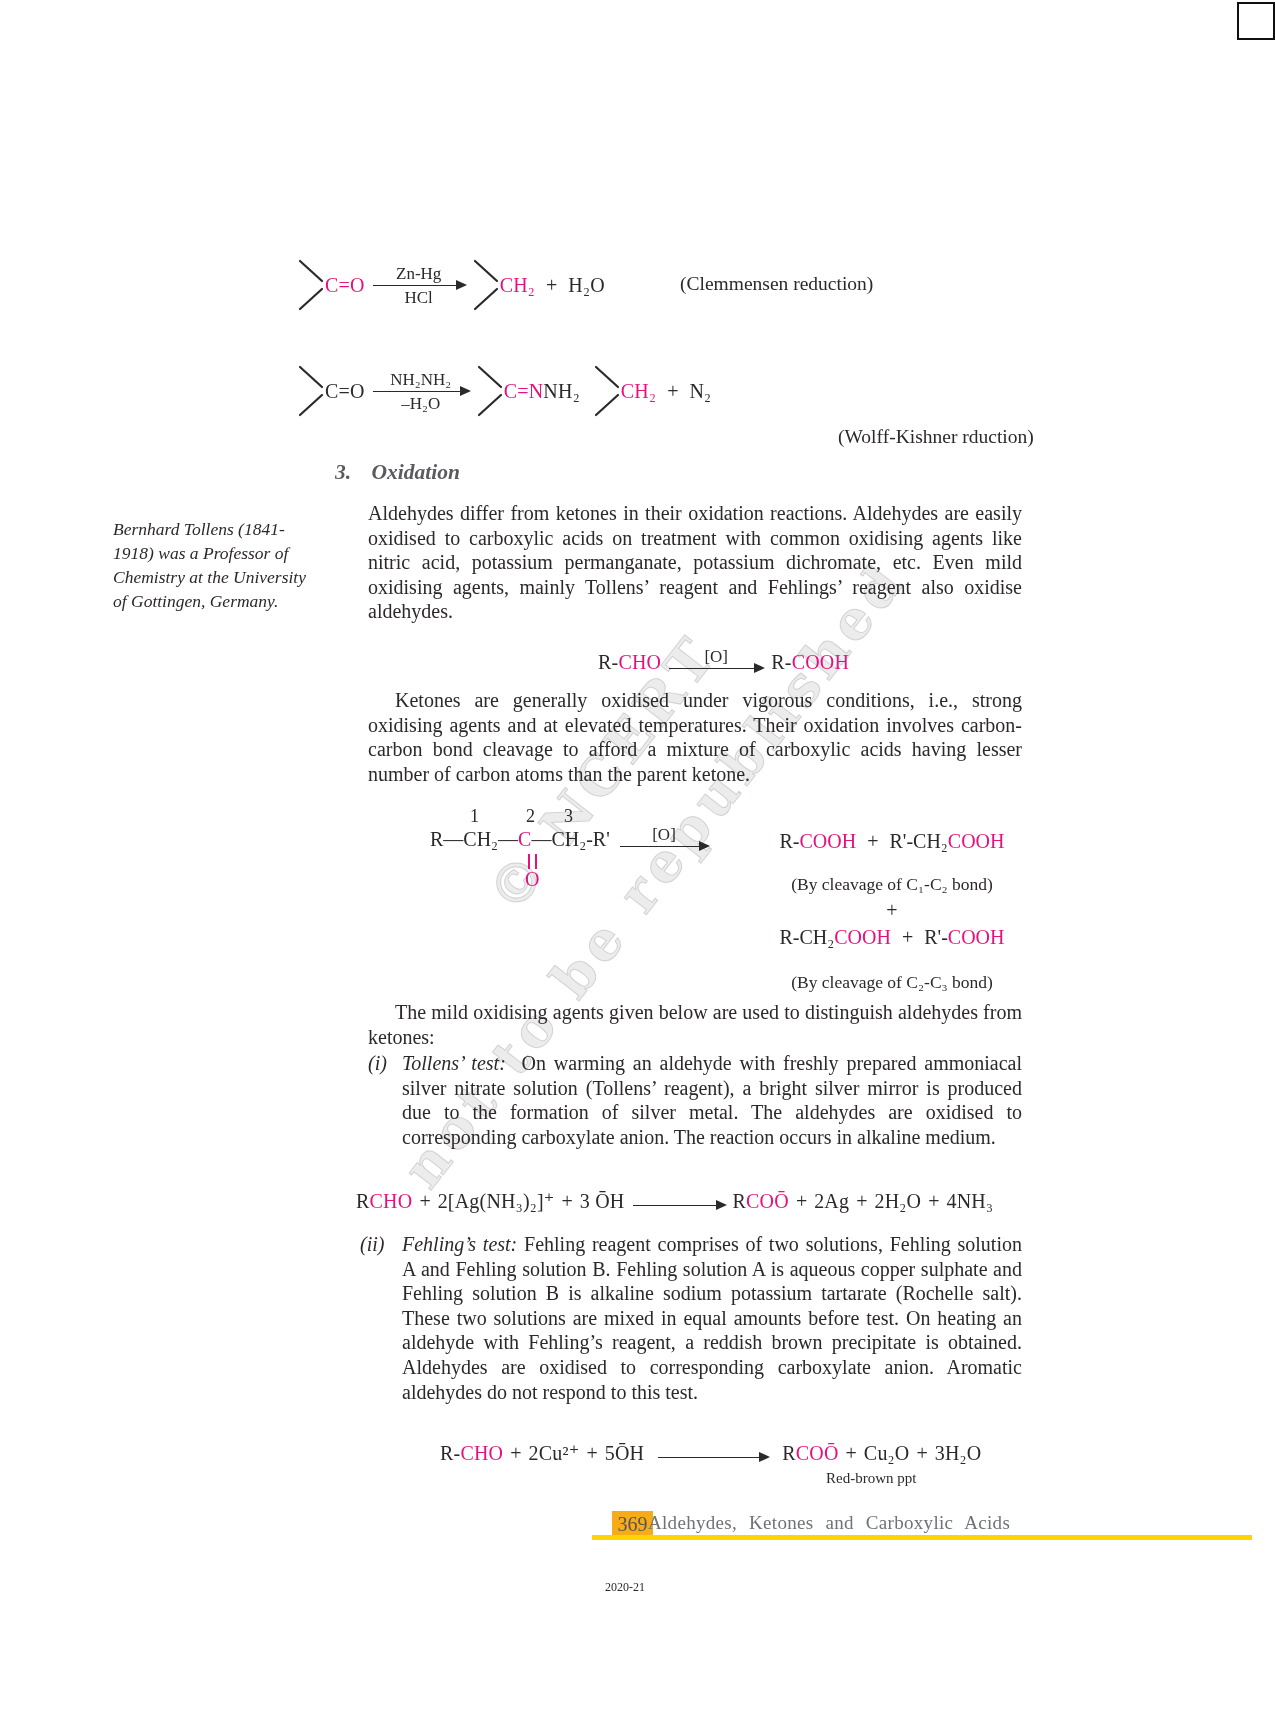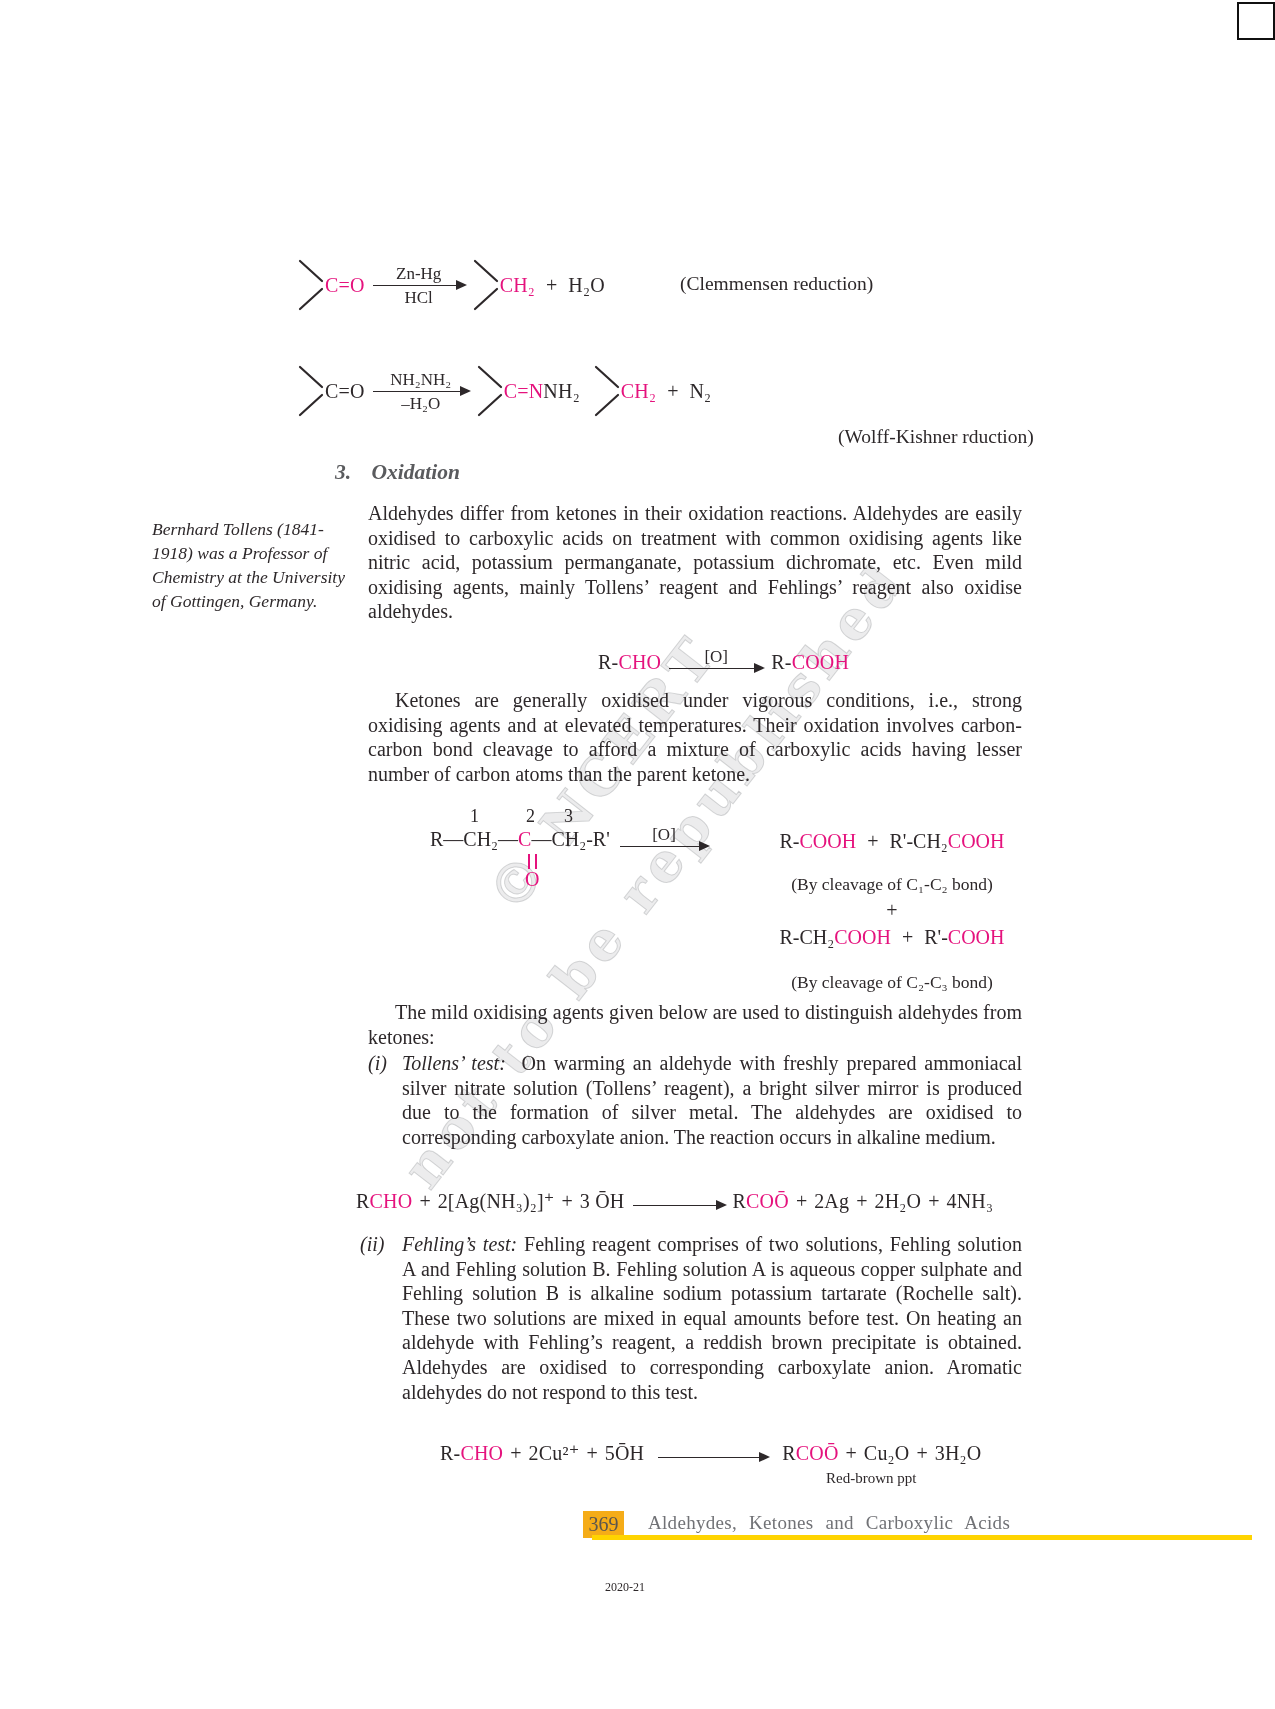--- a/index.html
+++ b/index.html
@@ -9,21 +9,21 @@
   .layer{z-index:2;}
   
   .wm{position:absolute;z-index:1;font-family:"DejaVu Serif",serif;font-size:54px;font-weight:bold;
       color:rgba(120,121,124,0.14);-webkit-text-stroke:1px rgba(120,121,124,0.28);
       letter-spacing:6px;white-space:nowrap;transform-origin:left center;transform:rotate(-52deg);}
   
   .body-text{font-size:20px;line-height:24.6px;text-align:justify;}
   .intro{font-size:20.5px;line-height:27px;text-align:justify;}
   .graybold{font-weight:bold;color:#5a5b5e;}
   .heading{font-size:21.5px;font-weight:bold;font-style:italic;color:#5a5b5e;}
-  .sidebar{font-size:17.5px;line-height:24px;font-style:italic;text-align:left;margin-left:39px;}
+  .sidebar{font-size:17.5px;line-height:24px;font-style:italic;text-align:left;}
   .pink{color:#e5127d;}
   .indent{text-indent:27px;}
   .marker{position:absolute;font-style:italic;}
   
   .eq{display:flex;align-items:center;font-size:20px;white-space:nowrap;}
   .fml{letter-spacing:0.2px;}
   .frag{display:inline-flex;align-items:center;}
   .prongs{margin-right:1px;flex:0 0 auto;}
   .plus{margin:0 11px;}
   .plus-sm{margin:0 7px;}
@@ -207,18 +207,18 @@
       </span>
     <span class="fml">R</span>
       <span class="fml pink">COŌ</span>
     <span class="plus-sm">+</span>
     <span class="fml">Cu₂O</span>
     <span class="plus-sm">+</span>
     <span class="fml">3H₂O</span>
   </div>
   <div class="abs layer" style="left:826px;top:1470px;font-size:15px;">Red-brown ppt</div>
 
-  <div class="pgnum-box" style="left:583px;top:1511px;width:41px;height:27px;line-height:27px;">369</div>
+  <div class="pgnum-box" style="left:612px;top:1511px;width:41px;height:27px;line-height:27px;">369</div>
   <div class="foot-rule" style="left:592px;top:1535px;width:660px;height:4.5px;"></div>
   <div class="foot-title" style="left:648px;top:1512px;">Aldehydes, Ketones and Carboxylic Acids</div>
   <div class="year" style="left:0;top:1580px;width:1250px;">2020-21</div>
 
 </div>
 
 </body></html>

